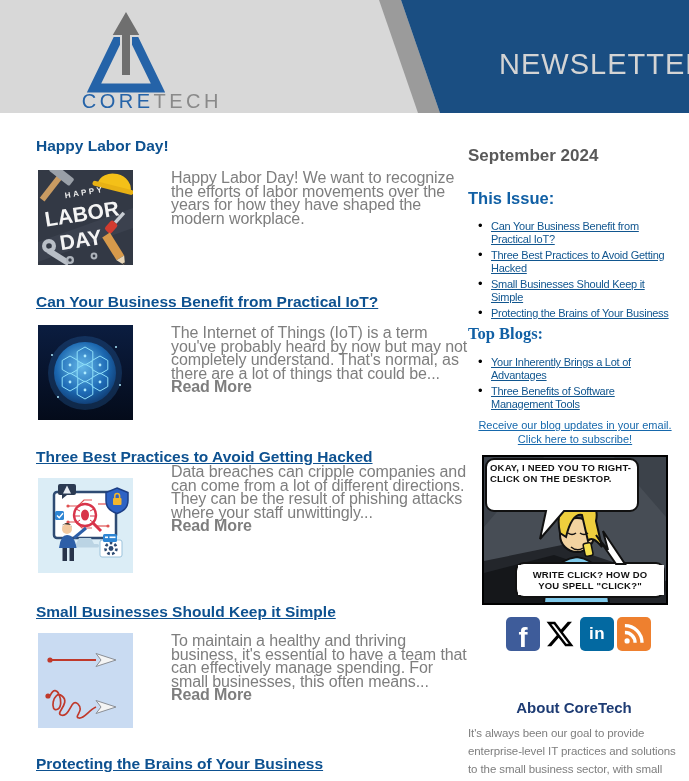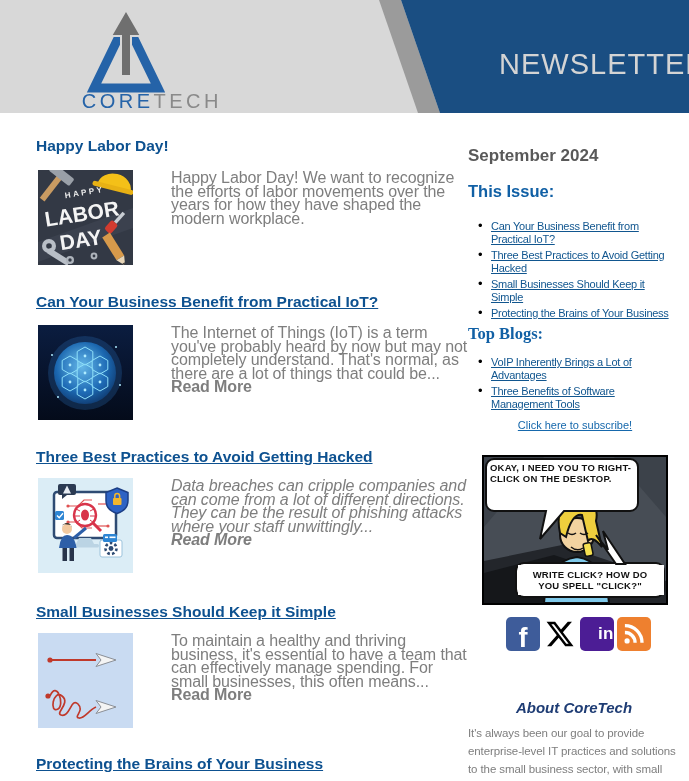--- a/index.html
+++ b/index.html
@@ -48,28 +48,28 @@
         line-height:1.2;letter-spacing:0.2px;color:#111;}
   .bubble-bottom{position:absolute;left:38px;top:112px;width:136px;text-align:center;
         font-size:9.5px;font-weight:bold;line-height:1.2;letter-spacing:0.2px;color:#111;}
 
   
   .social{position:absolute;left:506px;top:617px;display:flex;gap:3px;}
   .tile{width:34px;height:34px;border-radius:5px;display:flex;align-items:center;
         justify-content:center;cursor:pointer;box-sizing:border-box;}
   .tile-fb{background:#3E5C9A;}
   .tile-x{background:#FFFFFF;border-radius:0;}
-  .tile-in{background:#4c1d95;justify-content:flex-end;}
+  .tile-in{background:#0369a1;}
   .tile-rss{background:#EE802F;}
   .fb-glyph{color:#fff;font-size:27px;font-weight:bold;margin-top:8px;}
   .in-glyph{color:#fff;font-size:17px;font-weight:bold;letter-spacing:0.5px;}
 
   
   .about-head{position:absolute;left:468px;top:699px;width:212px;text-align:center;
-        font-size:15px;font-weight:bold;color:#1E3C74;font-style:italic;}
+        font-size:15px;font-weight:bold;color:#1E3C74;}
   .about-body{position:absolute;left:468px;top:724px;width:213px;font-size:11.5px;
         line-height:18px;color:#7E7E7E;letter-spacing:-0.1px;}
 </style>
 </head>
 <body>
 
 <div class="page">
 
   <div class="hdr">
     <div class="hdr-stripe"></div>
@@ -209,21 +209,21 @@
     <line x1="36" y1="60" x2="48" y2="50" stroke="#2D5FA8" stroke-width="3"></line>
     <rect x="62" y="62" width="22" height="17" rx="2" fill="#FFFFFF" stroke="#9CC3DC"></rect>
     <circle cx="73" cy="70.5" r="5.5" fill="none" stroke="#2E4B73" stroke-width="2.6" stroke-dasharray="2.6 2.2"></circle>
     <circle cx="73" cy="70.5" r="2.4" fill="#2E4B73"></circle>
     <rect x="65" y="56" width="14" height="8" rx="1.5" fill="#2E86D4"></rect>
     <g fill="#fff">
         <rect x="67" y="58.5" width="3" height="1.6"></rect>
         <rect x="71.5" y="58.5" width="6" height="1.6"></rect>
       </g>
   </svg>
-  <div class="a-txt" style="top:479px;font-style:italic;">
+  <div class="a-txt" style="top:465px;">
     <span>Data breaches can cripple companies and can come from a lot of different directions. They can be the result of phishing attacks where your staff unwittingly...</span>
     <div class="read-more">Read More</div>
   </div>
 
   <div class="a-title a-link" style="top:603px;">Small Businesses Should Keep it Simple</div>
   <svg class="a-img" style="top:633px;" viewBox="0 0 95 95">
     <rect width="95" height="95" fill="#C9DBF2"></rect>
     <circle cx="12" cy="27" r="2.6" fill="#C0392B"></circle>
     <line x1="14" y1="27" x2="58" y2="27" stroke="#C0392B" stroke-width="1.8"></line>
     <polygon points="58,20.5 78,27 58,33.5 63,27" fill="#F4F4F4" stroke="#8B8F96" stroke-width="1"></polygon>
@@ -233,35 +233,36 @@
   </svg>
   <div class="a-txt" style="top:634px;">
     <span>To maintain a healthy and thriving business, it's essential to have a team that can effectively manage spending. For small businesses, this often means...</span>
     <div class="read-more">Read More</div>
   </div>
 
   <div class="a-title a-link" style="top:755px;">Protecting the Brains of Your Business</div>
 
   <div class="sb-date">September 2024</div>
 
-  <div class="sb-head" style="top:182px;">This Issue:</div>
+  <div class="sb-head" style="top:189px;">This Issue:</div>
   <div class="sb-list" style="top:220px;">
     <div class="side-li"><span class="sb-link">Can Your Business Benefit from Practical IoT?</span></div>
     <div class="side-li"><span class="sb-link">Three Best Practices to Avoid Getting Hacked</span></div>
     <div class="side-li"><span class="sb-link">Small Businesses Should Keep it Simple</span></div>
     <div class="side-li"><span class="sb-link">Protecting the Brains of Your Business</span></div>
   </div>
 
   <div class="sb-head" style="top:324px;font-family:Liberation Serif, serif;">Top Blogs:</div>
   <div class="sb-list" style="top:356px;">
-    <div class="side-li"><span class="sb-link">VoIP Inherently Brings a Lot of Advantages</span></div>
+    <div class="side-li"><span class="sb-link">Your Inherently Brings a Lot of Advantages</span></div>
     <div class="side-li"><span class="sb-link">Three Benefits of Software Management Tools</span></div>
   </div>
 
   <div class="subscribe">
+    <span>Receive our blog updates in your email.</span>
     <span>Click here to subscribe!</span>
   </div>
 
   <div class="comic">
     <svg width="182" height="146" viewBox="0 0 182 146">
       <rect width="182" height="146" fill="#474D55"></rect>
       <polygon points="0,0 60,0 0,70" fill="#3C424A"></polygon>
       <polygon points="182,0 182,60 130,0" fill="#3C424A"></polygon>
       <polygon points="0,104 78,88 150,112 182,124 182,146 0,146" fill="#23262B"></polygon>
       <polygon points="0,116 70,98 130,118 90,146 0,146" fill="#15171A"></polygon>

